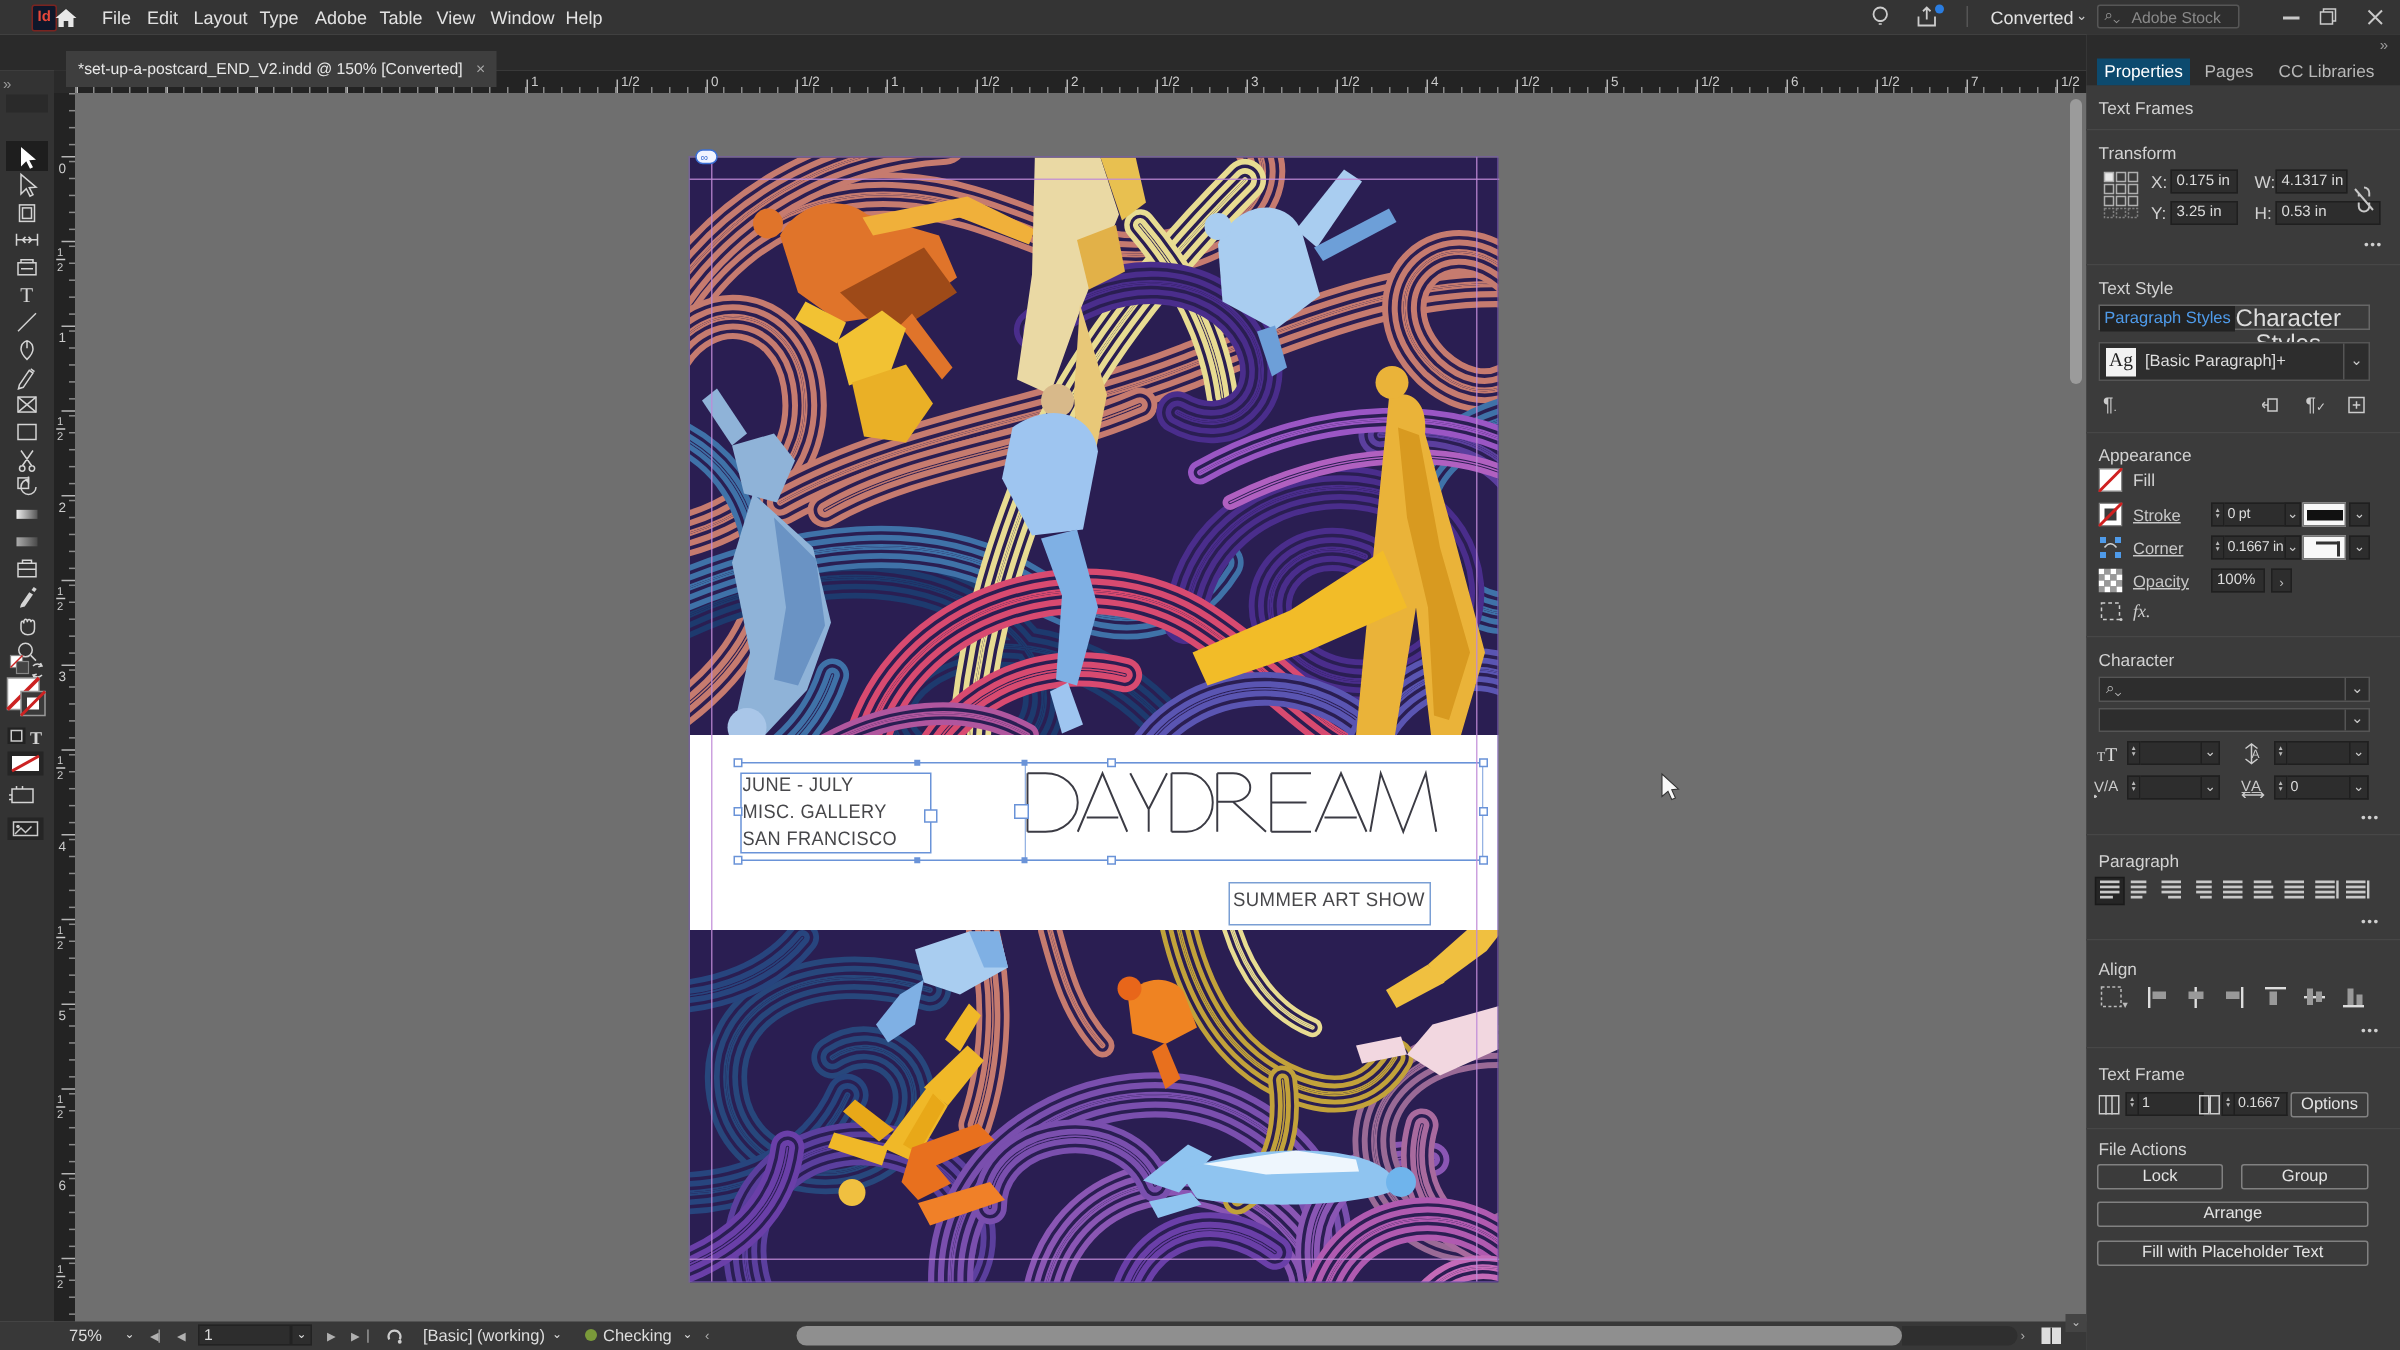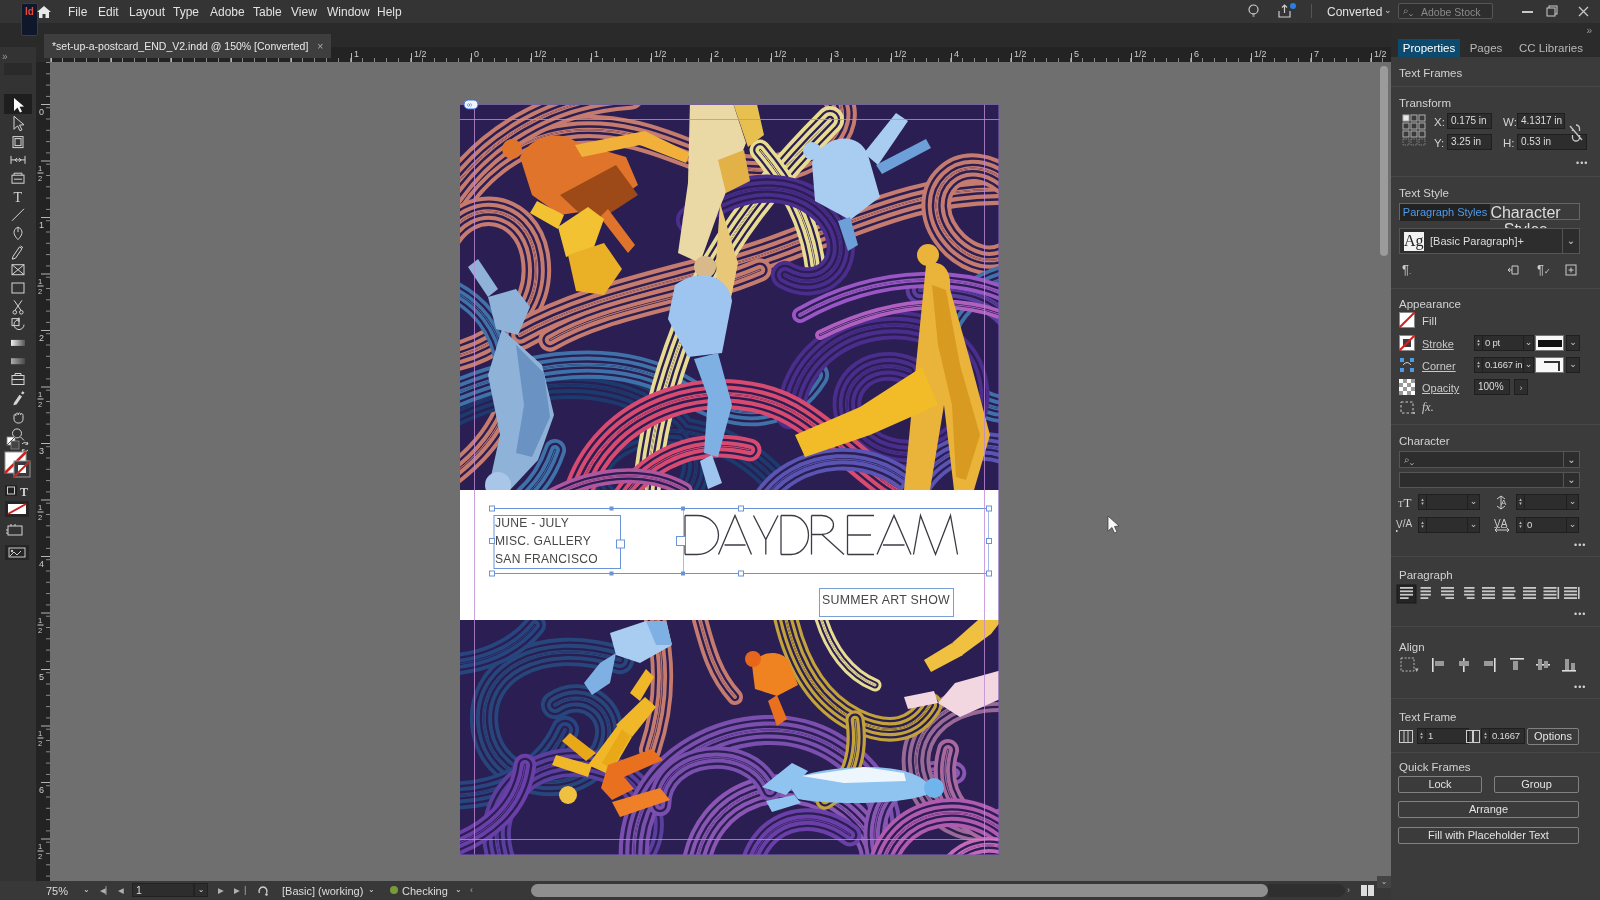--- a/index.html
+++ b/index.html
@@ -26,21 +26,21 @@
 .btn{position:absolute;height:17px;border:1px solid #818181;border-radius:2px;color:#e4e4e4;font-size:11px;text-align:center;line-height:15px}
 .spin{position:absolute;height:16px}
 .spin .arr{position:absolute;left:0;top:0;width:9px;height:16px;background:#2d2d2d;border:1px solid #1f1f1f;color:#bbb;font-size:5px;line-height:4px;text-align:center;padding-top:2px}
 .spin .val{position:absolute;left:9px;top:0;right:0;height:16px;background:#2d2d2d;border:1px solid #1f1f1f;border-left:none;color:#ddd;font-size:9.5px;line-height:14px;padding-left:2px;letter-spacing:-0.2px;white-space:nowrap;overflow:hidden}
 .spin .dd{position:absolute;right:0;top:0;height:16px;background:#2d2d2d;border:1px solid #1f1f1f;color:#ccc;font-size:9px;text-align:center;line-height:13px}
 .ov{position:absolute;left:0;top:0;pointer-events:none}
 .ddb{position:absolute;width:14px;height:16px;background:#2d2d2d;border:1px solid #1f1f1f;color:#ccc;font-size:9px;text-align:center;line-height:13px}
 
 </style></head><body>
 <div id="menubar">
-<div style="position:absolute;left:21px;top:3px;width:17px;height:33px;background:#0f172a;border:1px solid #7a2420;border-radius:2px;color:#e8483a;font-size:10px;font-weight:bold;text-align:center;line-height:16px">Id</div>
+<div style="position:absolute;left:21px;top:3px;width:17px;height:18px;background:#0f172a;border:1px solid #7a2420;border-radius:2px;color:#e8483a;font-size:10px;font-weight:bold;text-align:center;line-height:16px">Id</div>
 <svg width="16" height="14" style="position:absolute;left:36px;top:5px">
       <path d="M8,1 L15,7 L13,7 L13,13 L9.5,13 L9.5,9 L6.5,9 L6.5,13 L3,13 L3,7 L1,7 Z" fill="#e8e8e8"></path>
     </svg>
 <span class="m" style="left:68px">File</span>
 <span class="m" style="left:98px">Edit</span>
 <span class="m" style="left:129px">Layout</span>
 <span class="m" style="left:173px">Type</span>
 <span class="m" style="left:210px">Adobe</span>
 <span class="m" style="left:253px">Table</span>
 <span class="m" style="left:291px">View</span>
@@ -956,21 +956,21 @@
       <path d="M8,1 a3.5,3.5 0 0 1 3.5,3.5 l0,2.5 M11.5,11 l0,2.5 a3.5,3.5 0 0 1 -7,0 l0,-2.5 M4.5,7 l0,-2.5 M2,2 l12,14" fill="none" stroke="#c8c8c8" stroke-width="1.3"></path>
     </svg>
     <span class="dots" style="left:1576px;top:158px">•••</span>
     <div class="sep" style="top:176px"></div>
     <div class="sec" style="top:183px"><span class="lab">Text Style</span></div>
     <div style="position:absolute;left:1399px;top:203px;width:181px;height:17px;border:1px solid #666">
       <div style="position:absolute;left:0;top:0;width:90px;height:17px;background:#222;color:#4f9bea;font-size:11px;text-align:center;line-height:17px">Paragraph Styles</div>
       <div style="position:absolute;left:80px;top:0;width:91px;height:17px;color:#ddd;font-size:16px;text-align:center;line-height:17px">Character Styles</div>
     </div>
     <div style="position:absolute;left:1399px;top:228px;width:181px;height:26px;background:#2d2d2d;border:1px solid #555">
-      <div style="position:absolute;left:4px;top:3px;width:20px;height:19px;background:#f2f2f2;color:#222;font-size:16px;font-family:'Liberation Serif',serif">Ag</div>
+      <div style="position:absolute;left:4px;top:3px;width:20px;height:19px;background:#f2f2f2;color:#222;font-size:13px;text-align:center;font-family:'Liberation Serif',serif">Ag</div>
       <span style="position:absolute;left:30px;top:6px;font-size:11px;color:#ddd">[Basic Paragraph]+</span>
       <div style="position:absolute;right:0;top:0;width:17px;height:100%;border-left:1px solid #555;color:#ccc;text-align:center;line-height:24px;font-size:10px">⌄</div>
     </div>
     <span style="position:absolute;left:1402px;top:262px;font-size:13px;color:#ccc">¶<span style="font-size:8px">.</span></span>
     <svg width="16" height="12" style="position:absolute;left:1508px;top:264px">
       <path d="M4,2 h6 v8 h-6 z M4,6 l-3,0 m1,-2 l-2,2 2,2" fill="none" stroke="#ccc"></path>
     </svg>
     <span style="position:absolute;left:1537px;top:262px;font-size:13px;color:#ccc">¶<span style="font-size:8px">✓</span></span>
     <svg width="13" height="13" style="position:absolute;left:1565px;top:264px">
       <rect x="1" y="1" width="10" height="10" fill="none" stroke="#ccc"></rect>
@@ -1166,17 +1166,17 @@
       <rect x="0.5" y="0.5" width="6" height="12" fill="none" stroke="#ccc"></rect>
       <rect x="7.5" y="0.5" width="6" height="12" fill="none" stroke="#ccc"></rect>
       <line x1="7" y1="2" x2="7" y2="11" stroke="#ccc"></line>
     </svg>
     <div class="spin" style="left:1481px;top:728px;width:44px">
       <div class="arr">▴<br>▾</div>
       <div class="val">0.1667</div>
     </div>
     <div class="btn" style="left:1527px;top:728px;width:52px">Options</div>
     <div class="sep" style="top:752px"></div>
-    <div class="sec" style="top:757px"><span class="lab">Quick Frames</span></div>
+    <div class="sec" style="top:757px"><span class="lab">File Actions</span></div>
     <div class="btn" style="left:1398px;top:776px;width:84px">Lock</div>
     <div class="btn" style="left:1494px;top:776px;width:85px">Group</div>
     <div class="btn" style="left:1398px;top:801px;width:181px">Arrange</div>
     <div class="btn" style="left:1398px;top:827px;width:181px">Fill with Placeholder Text</div>
   </div>
 </body></html>

